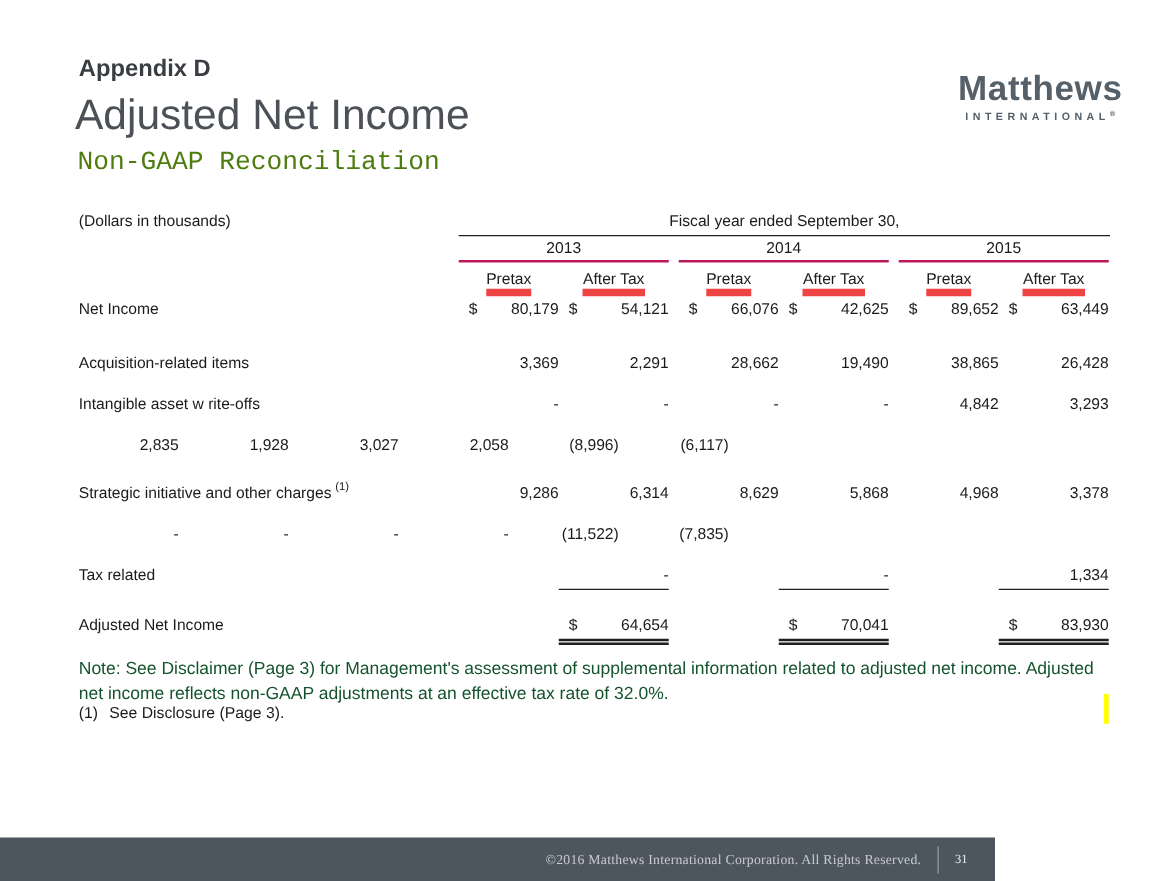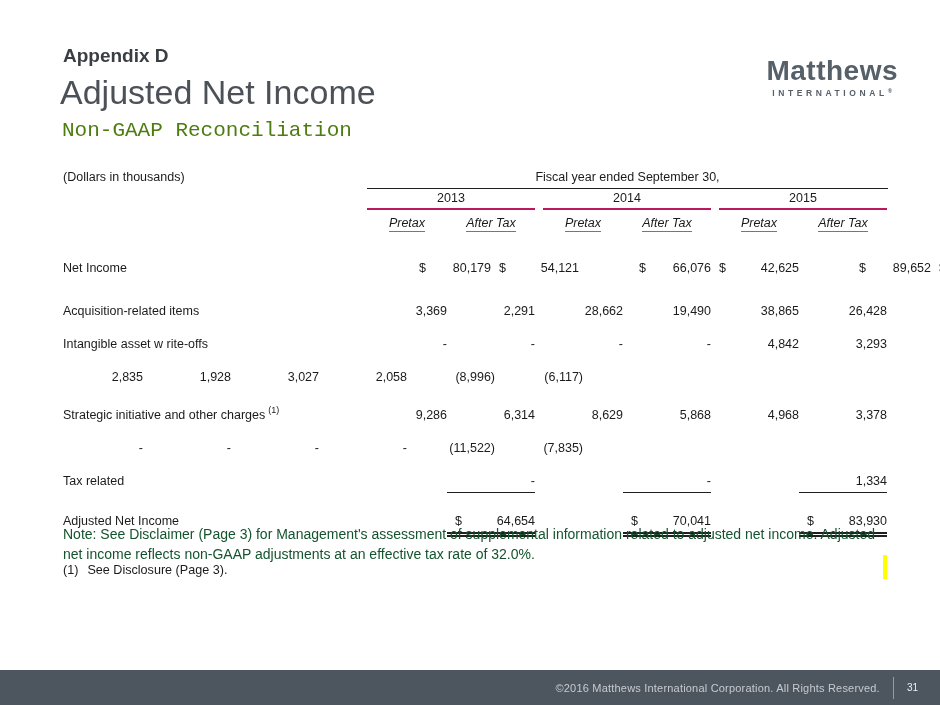--- a/index.html
+++ b/index.html
@@ -34,43 +34,43 @@
   .fiscal { width: 521px; text-align: center; padding-bottom: 4px; border-bottom: 1.5px solid #1f1f1f; }
 
   .yrow { display: flex; margin-top: 2px; }
   .ycell { width: 168px; flex: none; margin-left: 8px; text-align: center; padding-bottom: 3px; border-bottom: 2px solid #be185d; }
   .ycell.g1 { margin-left: 0; }
 
   .srow { display: flex; margin-top: 6px; }
   .shead { text-align: center; }
   .shead.c1 { width: 80px; }
   .shead.c2 { width: 88px; }
-  .shead span { border-bottom: 1px solid #ef4444; padding-bottom: 1px; font-style: italic; }
+  .shead span { border-bottom: 6px solid #ef4444; padding-bottom: 1px; }
 
   .trow { display: flex; line-height: 16px; }
-  .r-net { margin-top: 30px; gap: 44px; }
+  .r-net { margin-top: 9px; }
   .r-big { margin-top: 27px; }
   .r-std { margin-top: 17px; }
   .r-total { margin-top: 20px; }
 
   .rule { border-bottom: 1.5px solid #1f1f1f; padding-bottom: 3px; }
   .dbl  { border-bottom: 5px double #1f1f1f; padding-bottom: 3px; }
 
   .sup { font-size: 9px; vertical-align: 6px; margin-left: 3px; }
 
   
   .note { position: absolute; left: 63px; top: 525px; width: 828px; font-size: 14px; line-height: 19.5px; color: #14532d; }
   .footnote { position: absolute; left: 63px; top: 563px; font-size: 12.6px; color: #1b1b1b; display: flex; gap: 9px; }
 
   
   .ymark { position: absolute; left: 883px; top: 555px; width: 4px; height: 24px; background: #ffff00; }
 
   
-  .footer { position: absolute; left: 0; top: 670px; width: 940px; height: 35px; background: #4d565f;
-            display: flex; align-items: center; justify-content: flex-end; padding-right: 22px; }
+  .footer { position: absolute; left: 0; top: 670px; width: 796px; height: 35px; background: #4d565f;
+            display: flex; align-items: center; justify-content: flex-end; padding-right: 22px; font-family: Liberation Serif, serif; }
   .f-copy { font-size: 11px; color: #c7cace; letter-spacing: 0.2px; }
   .f-div  { width: 1px; height: 22px; background: #959ba1; margin: 0 13px; }
   .f-page { font-size: 10px; color: #edeff1; }
 </style>
 </head>
 <body>
 
 <div class="appendix">Appendix D</div>
 <div class="title">Adjusted Net Income</div>
 <div class="subtitle">Non-GAAP Reconciliation</div>

